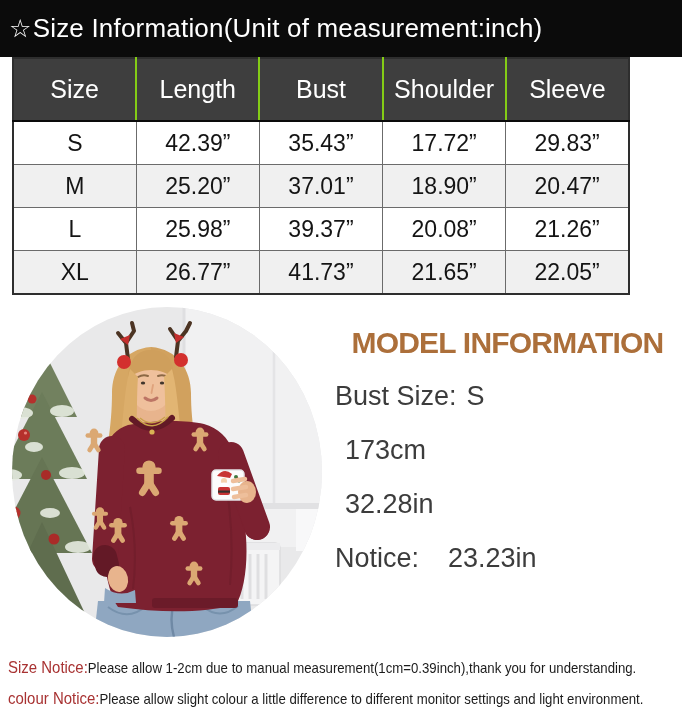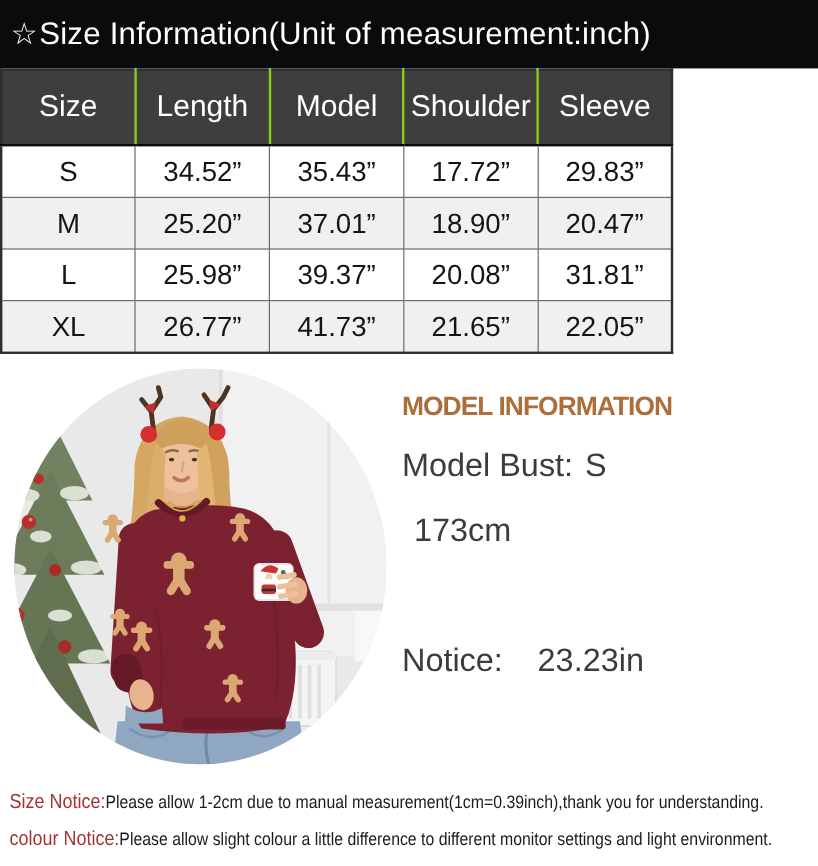--- a/index.html
+++ b/index.html
@@ -10,42 +10,42 @@
   
   .title-bar{
     position:absolute;top:0;left:0;width:682px;height:57px;
     background:var(--titlebar-bg,#0b0b0b);color:#fff;
     display:flex;align-items:center;padding-left:9px;box-sizing:border-box;
     font-size:26px;letter-spacing:.2px;white-space:nowrap;
   }
   .title-bar .star{font-size:25px;margin-right:1px;}
   
   table.size-table{
-    position:absolute;top:57px;left:0;width:561px;
+    position:absolute;top:57px;left:12px;width:618px;
     border-collapse:collapse;table-layout:fixed;
     border:2px solid #2e2e2e;
   }
   table.size-table th{
     background:var(--table-header-bg,#3e3e3e);color:#fff;
     height:59px;font-size:25px;font-weight:400;text-align:center;
     border-left:2px solid #84cc16;border-bottom:2px solid #0a0a0a;
   }
   table.size-table th:first-child{border-left:none;}
   table.size-table td{
     height:40px;text-align:center;font-size:23px;color:#141414;
     border:1.4px solid #6b6b6b;background:#fff;
   }
   table.size-table tbody tr:nth-child(even) td{background:var(--row-alt-bg,#f0f0f0);}
   
   .photo{position:absolute;left:12px;top:307px;width:310px;height:330px;}
   
   .model-info{position:absolute;left:335px;top:326px;width:345px;}
   .model-info h2{
-    margin:0 0 21px 0;font-size:22px;font-weight:700;letter-spacing:-.8px;
-    color:var(--heading-brown,#ac6f3a);white-space:nowrap;
+    margin:0 0 21px 0;font-size:30px;font-weight:700;letter-spacing:-.8px;
+    color:var(--heading-brown,#ac6f3a);white-space:nowrap;text-align:center;
   }
   .mi-row{display:flex;align-items:baseline;margin-bottom:25px;height:29px;}
   .mi-label{font-size:27px;color:var(--model-text,#3c3c3c);min-width:103px;}
   .mi-value{font-size:27px;color:var(--model-text,#3c3c3c);margin-left:10px;}
   
   .notices{position:absolute;left:8px;top:658px;width:674px;}
   .notice-line{
     margin:0 0 11px 0;white-space:nowrap;font-size:15px;color:#1b1b1b;
     transform:scaleX(.88);transform-origin:0 50%;
   }
@@ -59,46 +59,46 @@
   <header class="title-bar">
     <span class="star">☆</span>
     <span>Size Information(Unit of measurement:inch)</span>
   </header>
 
   <table class="size-table">
     <thead>
       <tr>
         <th>Size</th>
         <th>Length</th>
-        <th>Model</th>
+        <th>Bust</th>
         <th>Shoulder</th>
         <th>Sleeve</th>
       </tr>
     </thead>
     <tbody>
       <tr>
         <td>S</td>
-        <td>34.52”</td>
+        <td>42.39”</td>
         <td>35.43”</td>
         <td>17.72”</td>
         <td>29.83”</td>
       </tr>
       <tr>
         <td>M</td>
         <td>25.20”</td>
         <td>37.01”</td>
         <td>18.90”</td>
         <td>20.47”</td>
       </tr>
       <tr>
         <td>L</td>
         <td>25.98”</td>
         <td>39.37”</td>
         <td>20.08”</td>
-        <td>31.81”</td>
+        <td>21.26”</td>
       </tr>
       <tr>
         <td>XL</td>
         <td>26.77”</td>
         <td>41.73”</td>
         <td>21.65”</td>
         <td>22.05”</td>
       </tr>
     </tbody>
   </table>
@@ -277,27 +277,28 @@
             <line x1="234" y1="188" x2="222" y2="190" stroke="#eebf9b" stroke-width="4.5" stroke-linecap="round"></line>
           </g>
         </g>
       </g>
     </svg>
   </div>
 
   <section class="model-info">
     <h2>MODEL INFORMATION</h2>
     <div class="mi-row">
-      <span class="mi-label">Model Bust:</span>
+      <span class="mi-label">Bust Size:</span>
       <span class="mi-value">S</span>
     </div>
     <div class="mi-row">
       <span class="mi-value">173cm</span>
     </div>
     <div class="mi-row">
+      <span class="mi-value">32.28in</span>
     </div>
     <div class="mi-row">
       <span class="mi-label">Notice:</span>
       <span class="mi-value">23.23in</span>
     </div>
   </section>
 
   <footer class="notices">
     <p class="notice-line">
       <span class="notice-label">Size Notice:</span><span>Please allow 1-2cm due to manual measurement(1cm=0.39inch),thank you for understanding.</span>

